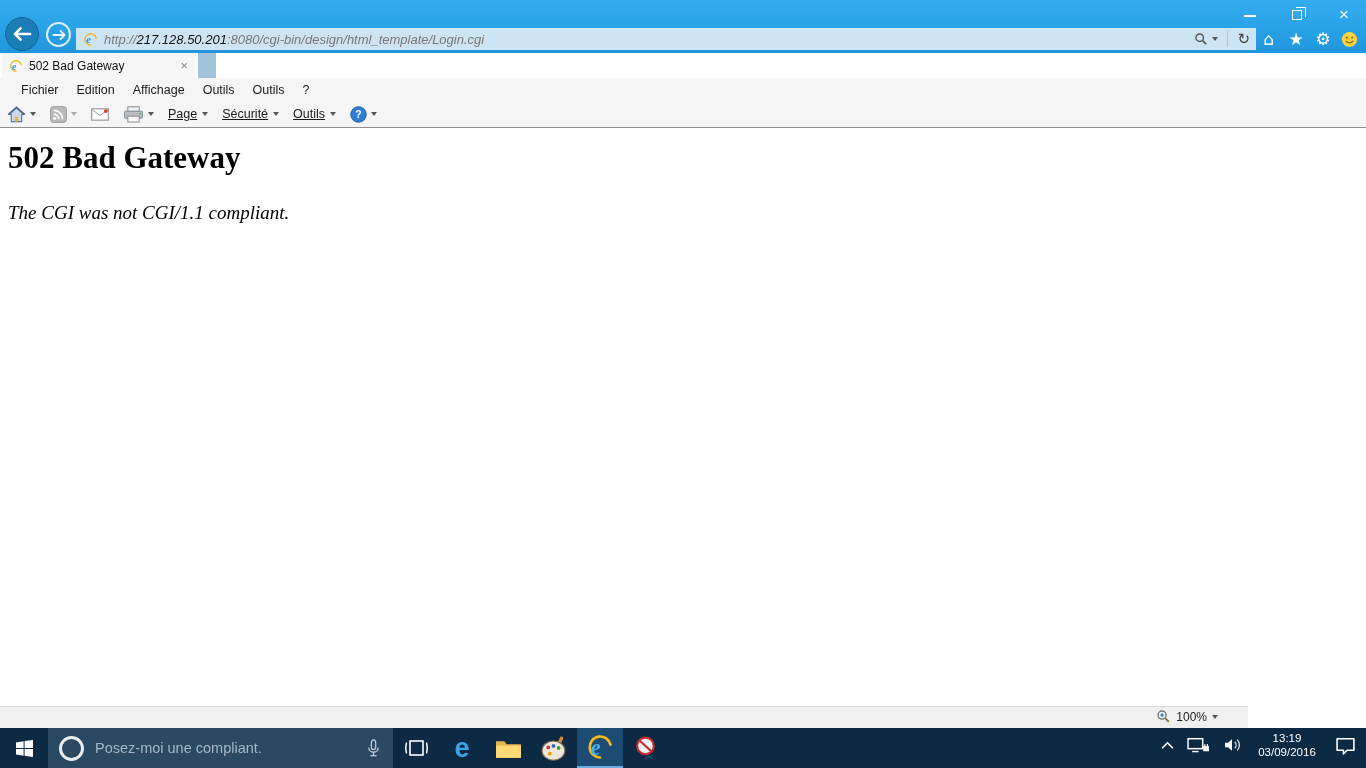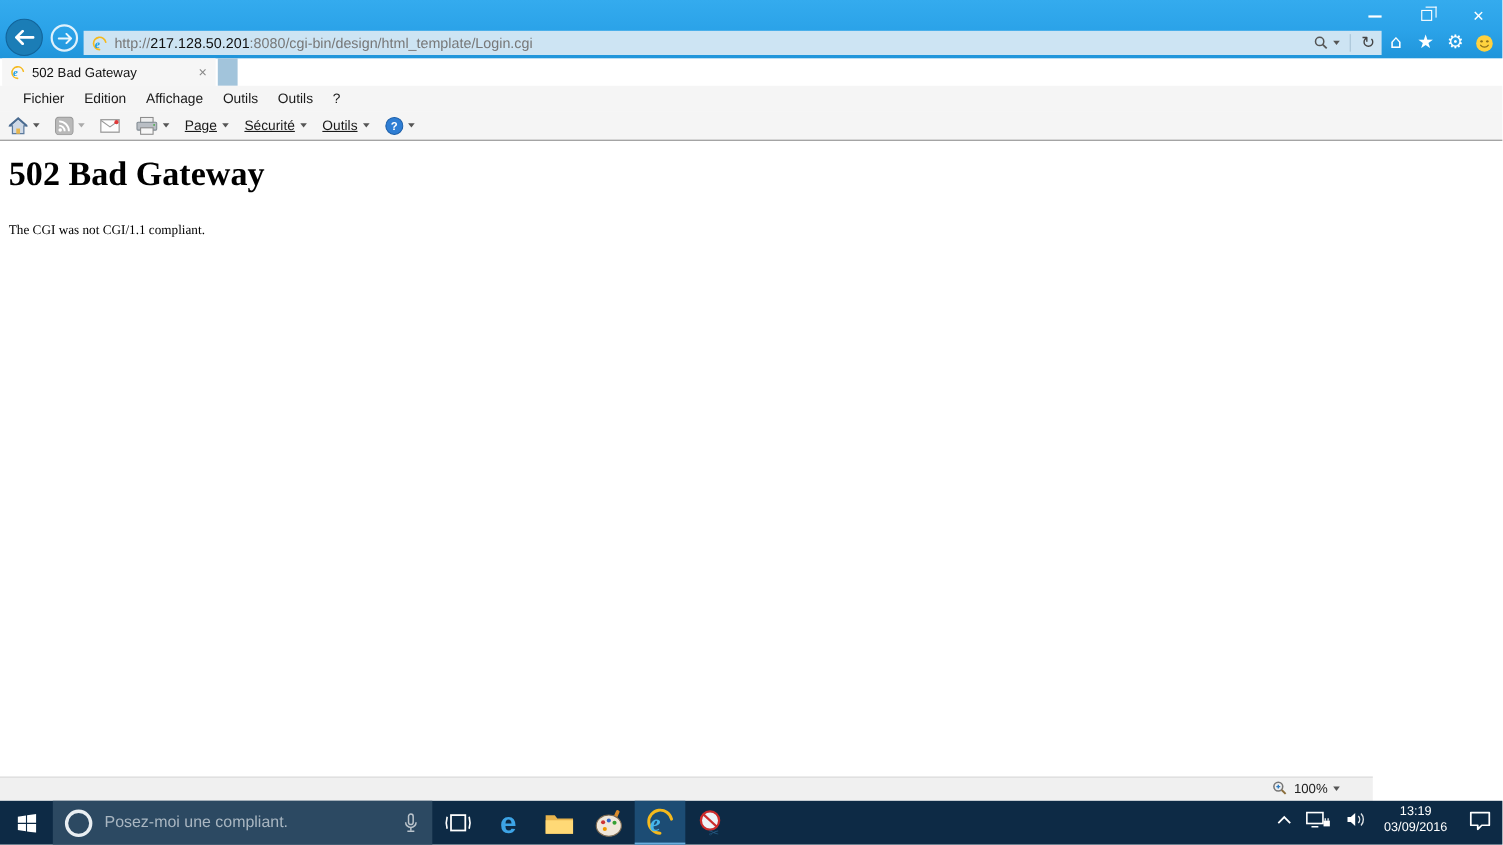--- a/index.html
+++ b/index.html
@@ -18,21 +18,21 @@
   .close-glyph { font-size:17px; line-height:14px; }
 
   .nav-back { position:absolute; left:5px; top:17px; width:34px; height:34px; border-radius:50%;
               background:#1b7db6; border:1px solid #12649a; display:flex; align-items:center; justify-content:center; }
   .nav-fwd  { position:absolute; left:46px; top:22px; width:25px; height:25px; border-radius:50%;
               border:2px solid rgba(255,255,255,.85); display:flex; align-items:center; justify-content:center; }
 
   .addressbar { position:absolute; left:76px; top:28px; width:1180px; height:22px; background:#cde4f3;
                 display:flex; align-items:center; font-size:13px; }
   .addr-fav { margin:0 6px 0 7px; display:flex; }
-  .addr-text { flex:1; white-space:nowrap; overflow:hidden; color:#777; }
+  .addr-text { flex:1; white-space:nowrap; overflow:hidden; color:#777;font-style:italic; }
   .addr-text .host { color:#111; }
   .addr-right { display:flex; align-items:center; gap:4px; padding-right:6px; }
   .addr-divider { width:1px; height:16px; background:#a9c4d6; margin:0 5px; }
   .refresh-glyph { font-size:15px; color:#444; font-family:"DejaVu Sans", sans-serif; }
   .caret-dark { display:inline-block; width:0; height:0; border-left:3.5px solid transparent;
                 border-right:3.5px solid transparent; border-top:4px solid #555; }
 
   .title-icons { position:absolute; right:8px; top:30px; display:flex; gap:9px; align-items:center; }
   .title-icon { color:#fff; font-size:17px; line-height:18px; width:18px; text-align:center;
                 font-family:"DejaVu Sans", sans-serif; }
@@ -52,22 +52,22 @@
   .menu-item { padding:2px 9px; }
   .commandbar { position:absolute; top:101px; left:0; width:1366px; height:27px; background:#f5f5f5;
                 border-bottom:1px solid #8f8f8f; display:flex; align-items:center; font-size:12.5px; color:#1a1a1a; }
   .cmd-group { display:flex; align-items:center; gap:4px; padding:0 7px;text-decoration:underline; }
   .cmd-label { padding-right:1px; }
 
   
   .content { position:absolute; top:129px; left:0; width:1366px; height:577px; background:#fff; }
   .page-h1 { font-family:"Liberation Serif","DejaVu Serif",serif; font-weight:bold; font-size:31px;
              color:#000; margin:11px 0 0 8px; }
-  .page-p  { font-family:"Liberation Serif","DejaVu Serif",serif; font-size:12px; color:#000;
-             margin:26px 0 0 8px; }
+  .page-p  { font-family:"Liberation Serif","DejaVu Serif",serif; font-size:19px; color:#000;
+             margin:26px 0 0 8px;font-style:italic; }
 
   
   .statusbar { position:absolute; top:706px; left:0; width:1248px; height:22px; background:#f0f0f0;
                border-top:1px solid #d9d9d9; }
   .zoom-ctrl { position:absolute; right:30px; top:2px; display:flex; align-items:center; gap:5px;
                font-size:12px; color:#222; }
   .grip { position:absolute; right:3px; bottom:3px; width:10px; height:10px;
           background:
             radial-gradient(circle at 8.5px 1.5px,#aaa 1.1px,transparent 1.3px),
             radial-gradient(circle at 8.5px 8.5px,#aaa 1.1px,transparent 1.3px),

